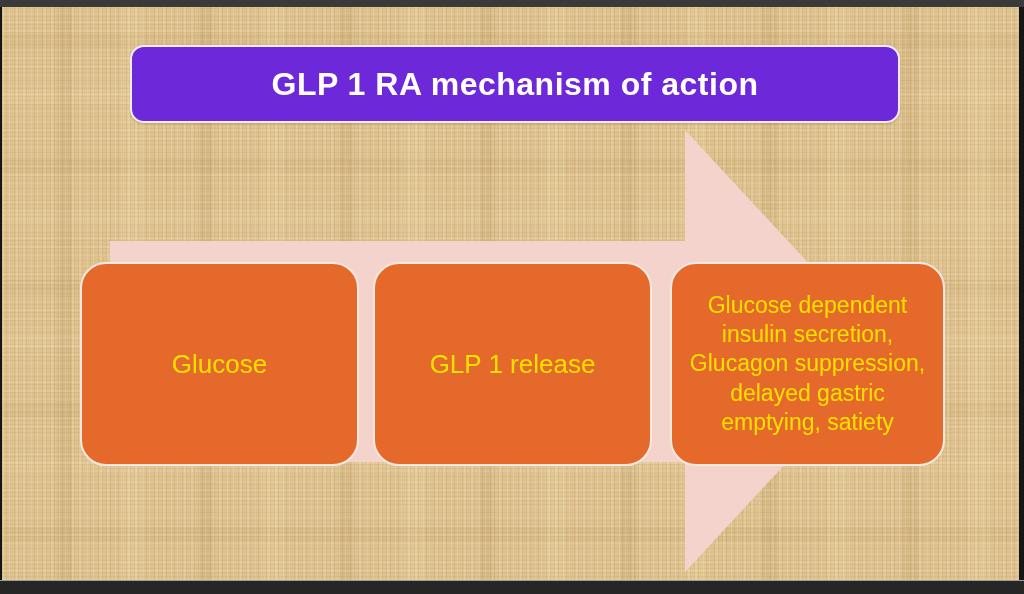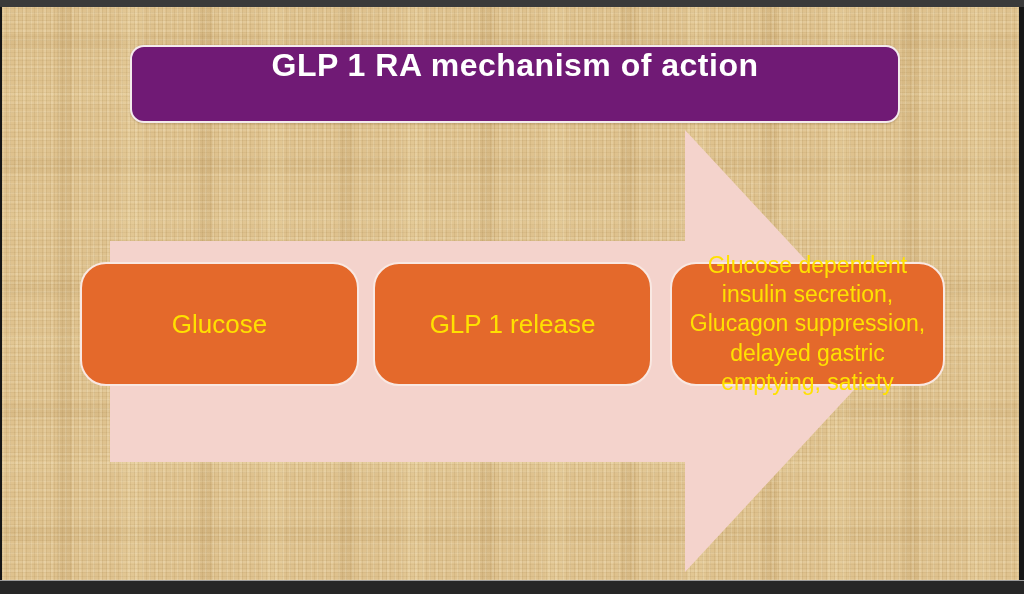--- a/index.html
+++ b/index.html
@@ -30,37 +30,37 @@
       repeating-linear-gradient(0deg, rgba(133,100,43,0.08) 0 1px, transparent 1px 4px),
       repeating-linear-gradient(90deg, rgba(255,248,225,0.16) 0 2px, transparent 2px 7px),
       repeating-linear-gradient(0deg, rgba(255,248,225,0.12) 0 2px, transparent 2px 9px),
       repeating-linear-gradient(90deg, transparent 0 55px, rgba(150,110,50,0.10) 55px 70px, transparent 70px 120px, rgba(240,220,170,0.18) 120px 141px),
       repeating-linear-gradient(0deg, transparent 0 40px, rgba(150,110,50,0.07) 40px 55px, transparent 55px 110px, rgba(245,228,180,0.12) 110px 123px);
   }
   
   .title-banner {
     position: absolute; left: 130px; top: 45px; width: 770px; height: 78px;
     box-sizing: border-box;
-    background: #701a75;
+    background: #6d28d9;
     border: 2px solid rgba(255,252,246,0.92);
     border-radius: 14px;
-    display: flex; align-items: flex-start; justify-content: center;
+    display: flex; align-items: center; justify-content: center;
     box-shadow: 0 1px 2px rgba(90,50,10,0.25);
   }
   .title-banner span {
     color: #FFFFFF; font-size: 32px; font-weight: 700; letter-spacing: 0.5px;
   }
   
   .arrow-svg {
     position: absolute; left: 0; top: 0; width: 1024px; height: 594px;
     pointer-events: none;
   }
   
   .step {
-    position: absolute; top: 262px; height: 124px;
+    position: absolute; top: 262px; height: 204px;
     box-sizing: border-box;
     background: #E4692B;
     border: 2px solid #F9E8E2;
     border-radius: 26px;
     display: flex; align-items: center; justify-content: center;
     text-align: center;
     color: #FFE100;
   }
   .step .lbl { white-space: pre-line; }
   .step-1 { left: 80px;  width: 279px; font-size: 26px; }

